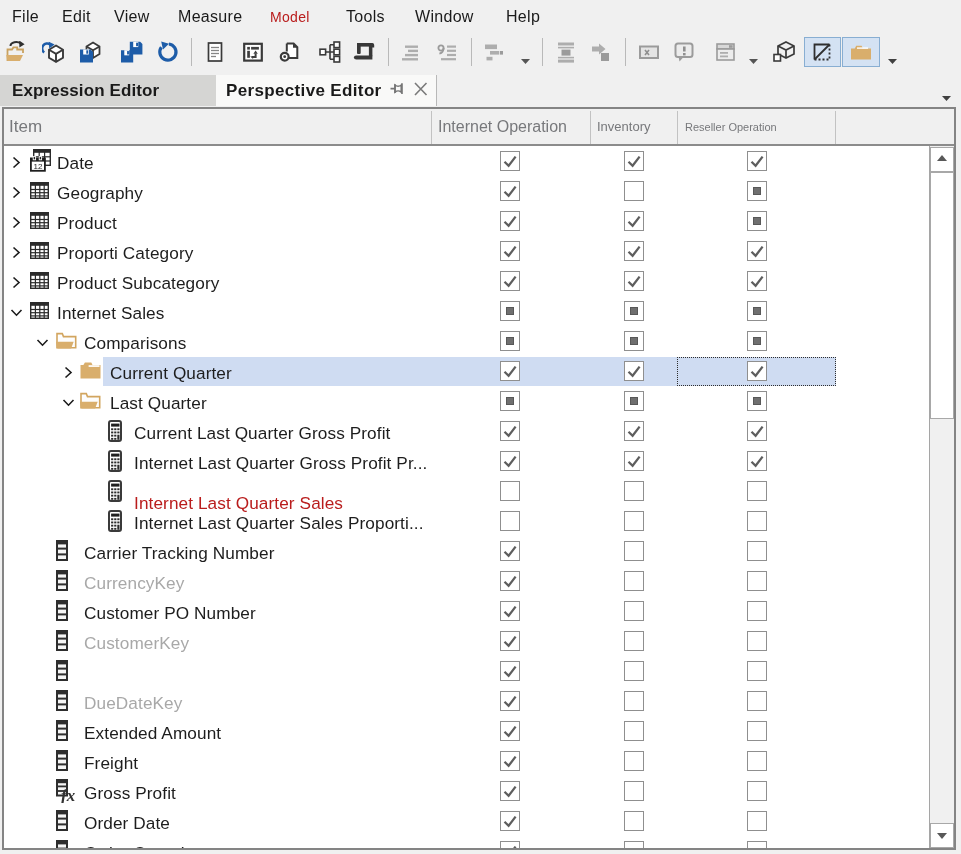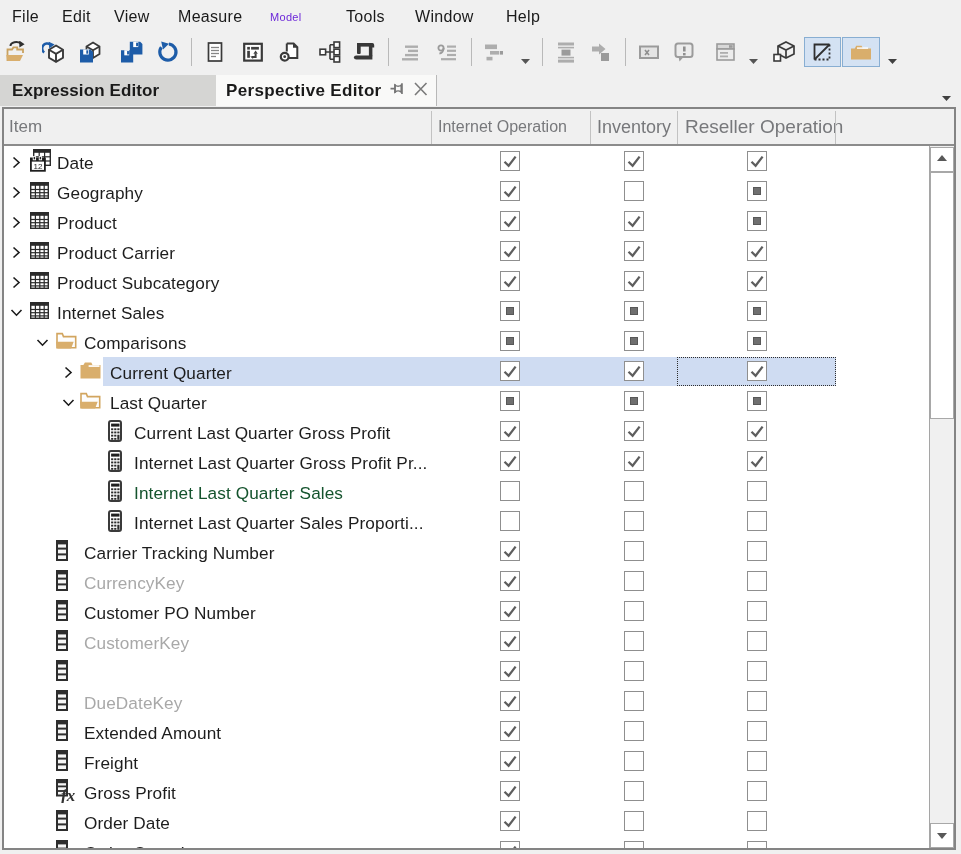--- a/index.html
+++ b/index.html
@@ -4,21 +4,21 @@
 * { margin:0; padding:0; box-sizing:content-box; }
 body { width:961px; height:854px; background:#f0f0f0; font-family:"Liberation Sans", sans-serif; overflow:hidden; position:relative; }
 .abs { position:absolute; }
 </style></head>
 <body>
 
 <div style="position:absolute;left:12px;top:0;height:34px;line-height:34px;font-size:16px;letter-spacing:0.3px;color:#1a1a1a">File</div>
 <div style="position:absolute;left:62px;top:0;height:34px;line-height:34px;font-size:16px;letter-spacing:0.3px;color:#1a1a1a">Edit</div>
 <div style="position:absolute;left:114px;top:0;height:34px;line-height:34px;font-size:16px;letter-spacing:0.3px;color:#1a1a1a">View</div>
 <div style="position:absolute;left:178px;top:0;height:34px;line-height:34px;font-size:16px;letter-spacing:0.3px;color:#1a1a1a">Measure</div>
-<div style="position:absolute;left:270px;top:0;height:34px;line-height:34px;font-size:11px;letter-spacing:0.3px;color:#6d28d9">Model</div>
+<div style="position:absolute;left:270px;top:0;height:34px;line-height:34px;font-size:14px;letter-spacing:0.3px;color:#b91c1c">Model</div>
 <div style="position:absolute;left:346px;top:0;height:34px;line-height:34px;font-size:16px;letter-spacing:0.3px;color:#1a1a1a">Tools</div>
 <div style="position:absolute;left:415px;top:0;height:34px;line-height:34px;font-size:16px;letter-spacing:0.3px;color:#1a1a1a">Window</div>
 <div style="position:absolute;left:506px;top:0;height:34px;line-height:34px;font-size:16px;letter-spacing:0.3px;color:#1a1a1a">Help</div>
 
 <div style="position:absolute;left:6px;top:41px;width:22px;height:22px"><svg width="22" height="22" viewBox="0 0 22 22" style="">
       <path d="M1.5,20 L1.5,8.5 L6,8.5 L7.4,6.4 L11.2,6.4 L11.2,8.5 L17,8.5 L17,12" fill="none" stroke="#C9A260" stroke-width="1.8"></path>
       <polygon points="0.3,14 17,14 14,20 1.4,20" fill="#D9AE6C"></polygon>
       <path d="M4.5,5 C4.5,1 11.5,-0.2 14.8,2.6" fill="none" stroke="#2f2f2f" stroke-width="2"></path>
       <polygon points="13.2,-0.5 18.6,3.2 13.4,6.4" fill="#2f2f2f"></polygon>
     </svg></div>
@@ -174,22 +174,22 @@
 <div class="abs" style="left:414px;top:82px;width:14px;height:14px"><svg width="14" height="14" viewBox="0 0 14 14" style="">
       <path d="M1,1 L12.5,13 M12.5,1 L1,13" stroke="#7a7a7a" stroke-width="1.6"></path>
     </svg></div>
 <div class="abs" style="left:942px;top:87px;width:9px;height:5px"><svg width="9" height="5" viewBox="0 0 9 5" style="">
       <polygon points="0,0 9,0 4.5,5" fill="#404040"></polygon>
     </svg></div>
 
 <div class="abs" style="left:4px;top:109px;width:950px;height:35px;background:#f0f0f0;border-bottom:2px solid #8c8c8c"></div>
 <div class="abs" style="left:9px;top:109px;height:20px;line-height:36px;font-size:17px;color:#77787b">Item</div>
 <div class="abs" style="left:438px;top:109px;height:36px;line-height:36px;font-size:16px;color:#77787b">Internet Operation</div>
-<div class="abs" style="left:597px;top:109px;height:36px;line-height:36px;font-size:18px;color:#77787b">Inventory</div>
-<div class="abs" style="left:685px;top:109px;height:36px;line-height:36px;font-size:19px;color:#77787b">Reseller Operation</div>
+<div class="abs" style="left:597px;top:109px;height:36px;line-height:36px;font-size:13px;color:#77787b">Inventory</div>
+<div class="abs" style="left:685px;top:109px;height:36px;line-height:36px;font-size:11px;color:#77787b">Reseller Operation</div>
 <div class="abs" style="left:431px;top:111px;width:1px;height:33px;background:#c2c2c2"></div>
 <div class="abs" style="left:590px;top:111px;width:1px;height:33px;background:#c2c2c2"></div>
 <div class="abs" style="left:677px;top:111px;width:1px;height:33px;background:#c2c2c2"></div>
 <div class="abs" style="left:835px;top:111px;width:1px;height:33px;background:#c2c2c2"></div>
 
 <div class="abs" style="left:4px;top:146px;width:926px;height:702px;background:#fff"></div>
 
 <div class="abs" style="left:0;top:0;width:954px;height:848px;overflow:hidden">
 <div style="position:absolute;left:10px;top:155px;width:13px;height:13px"><svg width="13" height="13" viewBox="0 0 13 13" style="">
         <polyline points="3.5,1.5 9,6.5 3.5,11.5" fill="none" stroke="#1c1c1c" stroke-width="1.6"></polyline>
@@ -267,21 +267,21 @@
 <div style="position:absolute;left:30px;top:242px;width:19px;height:17px"><svg width="19" height="17" viewBox="0 0 19 17" style="">
         <rect x="0.7" y="0.7" width="17.6" height="15.6" fill="#fff" stroke="#2b2b2b" stroke-width="1.4"></rect>
         <rect x="0.7" y="0.7" width="17.6" height="3.1" fill="#2b2b2b"></rect>
         <line x1="5.4" y1="1" x2="5.4" y2="16" stroke="#2b2b2b" stroke-width="1.2"></line>
         <line x1="9.8" y1="1" x2="9.8" y2="16" stroke="#2b2b2b" stroke-width="1.2"></line>
         <line x1="14.2" y1="1" x2="14.2" y2="16" stroke="#2b2b2b" stroke-width="1.2"></line>
         <line x1="1" y1="7.5" x2="18" y2="7.5" stroke="#2b2b2b" stroke-width="1.2"></line>
         <line x1="1" y1="10.7" x2="18" y2="10.7" stroke="#2b2b2b" stroke-width="1.2"></line>
         <line x1="1" y1="13.9" x2="18" y2="13.9" stroke="#2b2b2b" stroke-width="1.2"></line>
       </svg></div>
-<div style="position:absolute;left:57px;top:238px;height:30px;line-height:30px;font-size:17.2px;letter-spacing:0.1px;color:#1d1d1d;white-space:nowrap">Product Carrier</div>
+<div style="position:absolute;left:57px;top:238px;height:30px;line-height:30px;font-size:17.2px;letter-spacing:0.1px;color:#1d1d1d;white-space:nowrap">Proporti Category</div>
 <div style="position:absolute;left:500px;top:241px;width:20px;height:20px;background:#fff;border:1px solid #8f8f8f;box-sizing:border-box"><svg width="18" height="18" viewBox="0 0 18 18" style="">
         <path d="M3.5,9.8 L7.6,13.8 L14.6,4.6" stroke="#5e5e5e" stroke-width="2.3" fill="none"></path>
       </svg></div>
 <div style="position:absolute;left:624px;top:241px;width:20px;height:20px;background:#fff;border:1px solid #8f8f8f;box-sizing:border-box"><svg width="18" height="18" viewBox="0 0 18 18" style="">
         <path d="M3.5,9.8 L7.6,13.8 L14.6,4.6" stroke="#5e5e5e" stroke-width="2.3" fill="none"></path>
       </svg></div>
 <div style="position:absolute;left:747px;top:241px;width:20px;height:20px;background:#fff;border:1px solid #8f8f8f;box-sizing:border-box"><svg width="18" height="18" viewBox="0 0 18 18" style="">
         <path d="M3.5,9.8 L7.6,13.8 L14.6,4.6" stroke="#5e5e5e" stroke-width="2.3" fill="none"></path>
       </svg></div>
 <div style="position:absolute;left:10px;top:275px;width:13px;height:13px"><svg width="13" height="13" viewBox="0 0 13 13" style="">
@@ -441,21 +441,21 @@
         <rect x="9.3" y="8.3" width="2.2" height="1.9" fill="#2a2a2a"></rect>
         <rect x="3.1" y="11.5" width="2.2" height="1.9" fill="#2a2a2a"></rect>
         <rect x="6.2" y="11.5" width="2.2" height="1.9" fill="#2a2a2a"></rect>
         <rect x="9.3" y="11.5" width="2.2" height="1.9" fill="#2a2a2a"></rect>
         <rect x="3.1" y="14.7" width="2.2" height="1.9" fill="#2a2a2a"></rect>
         <rect x="6.2" y="14.7" width="2.2" height="1.9" fill="#2a2a2a"></rect>
         <rect x="9.3" y="14.7" width="2.2" height="5.1" fill="#2a2a2a"></rect>
         <rect x="3.1" y="17.9" width="2.2" height="1.9" fill="#2a2a2a"></rect>
         <rect x="6.2" y="17.9" width="2.2" height="1.9" fill="#2a2a2a"></rect>
       </svg></div>
-<div style="position:absolute;left:134px;top:478px;height:30px;line-height:30px;font-size:17.2px;letter-spacing:0.1px;color:#14532d;white-space:nowrap">Internet Last Quarter Sales</div>
+<div style="position:absolute;left:134px;top:488px;height:30px;line-height:30px;font-size:17.2px;letter-spacing:0.1px;color:#b91c1c;white-space:nowrap">Internet Last Quarter Sales</div>
 <div style="position:absolute;left:500px;top:481px;width:20px;height:20px;background:#fff;border:1px solid #8f8f8f;box-sizing:border-box"></div>
 <div style="position:absolute;left:624px;top:481px;width:20px;height:20px;background:#fff;border:1px solid #8f8f8f;box-sizing:border-box"></div>
 <div style="position:absolute;left:747px;top:481px;width:20px;height:20px;background:#fff;border:1px solid #8f8f8f;box-sizing:border-box"></div>
 <div style="position:absolute;left:108px;top:510px;width:14px;height:22px"><svg width="14" height="22" viewBox="0 0 14 22" style="">
         <rect x="1" y="1" width="12" height="20" rx="2" fill="#fff" stroke="#3a3a3a" stroke-width="2"></rect>
         <rect x="3.1" y="3.6" width="8.4" height="3" fill="#1f1f1f"></rect>
         <rect x="3.1" y="8.3" width="2.2" height="1.9" fill="#2a2a2a"></rect>
         <rect x="6.2" y="8.3" width="2.2" height="1.9" fill="#2a2a2a"></rect>
         <rect x="9.3" y="8.3" width="2.2" height="1.9" fill="#2a2a2a"></rect>
         <rect x="3.1" y="11.5" width="2.2" height="1.9" fill="#2a2a2a"></rect>

